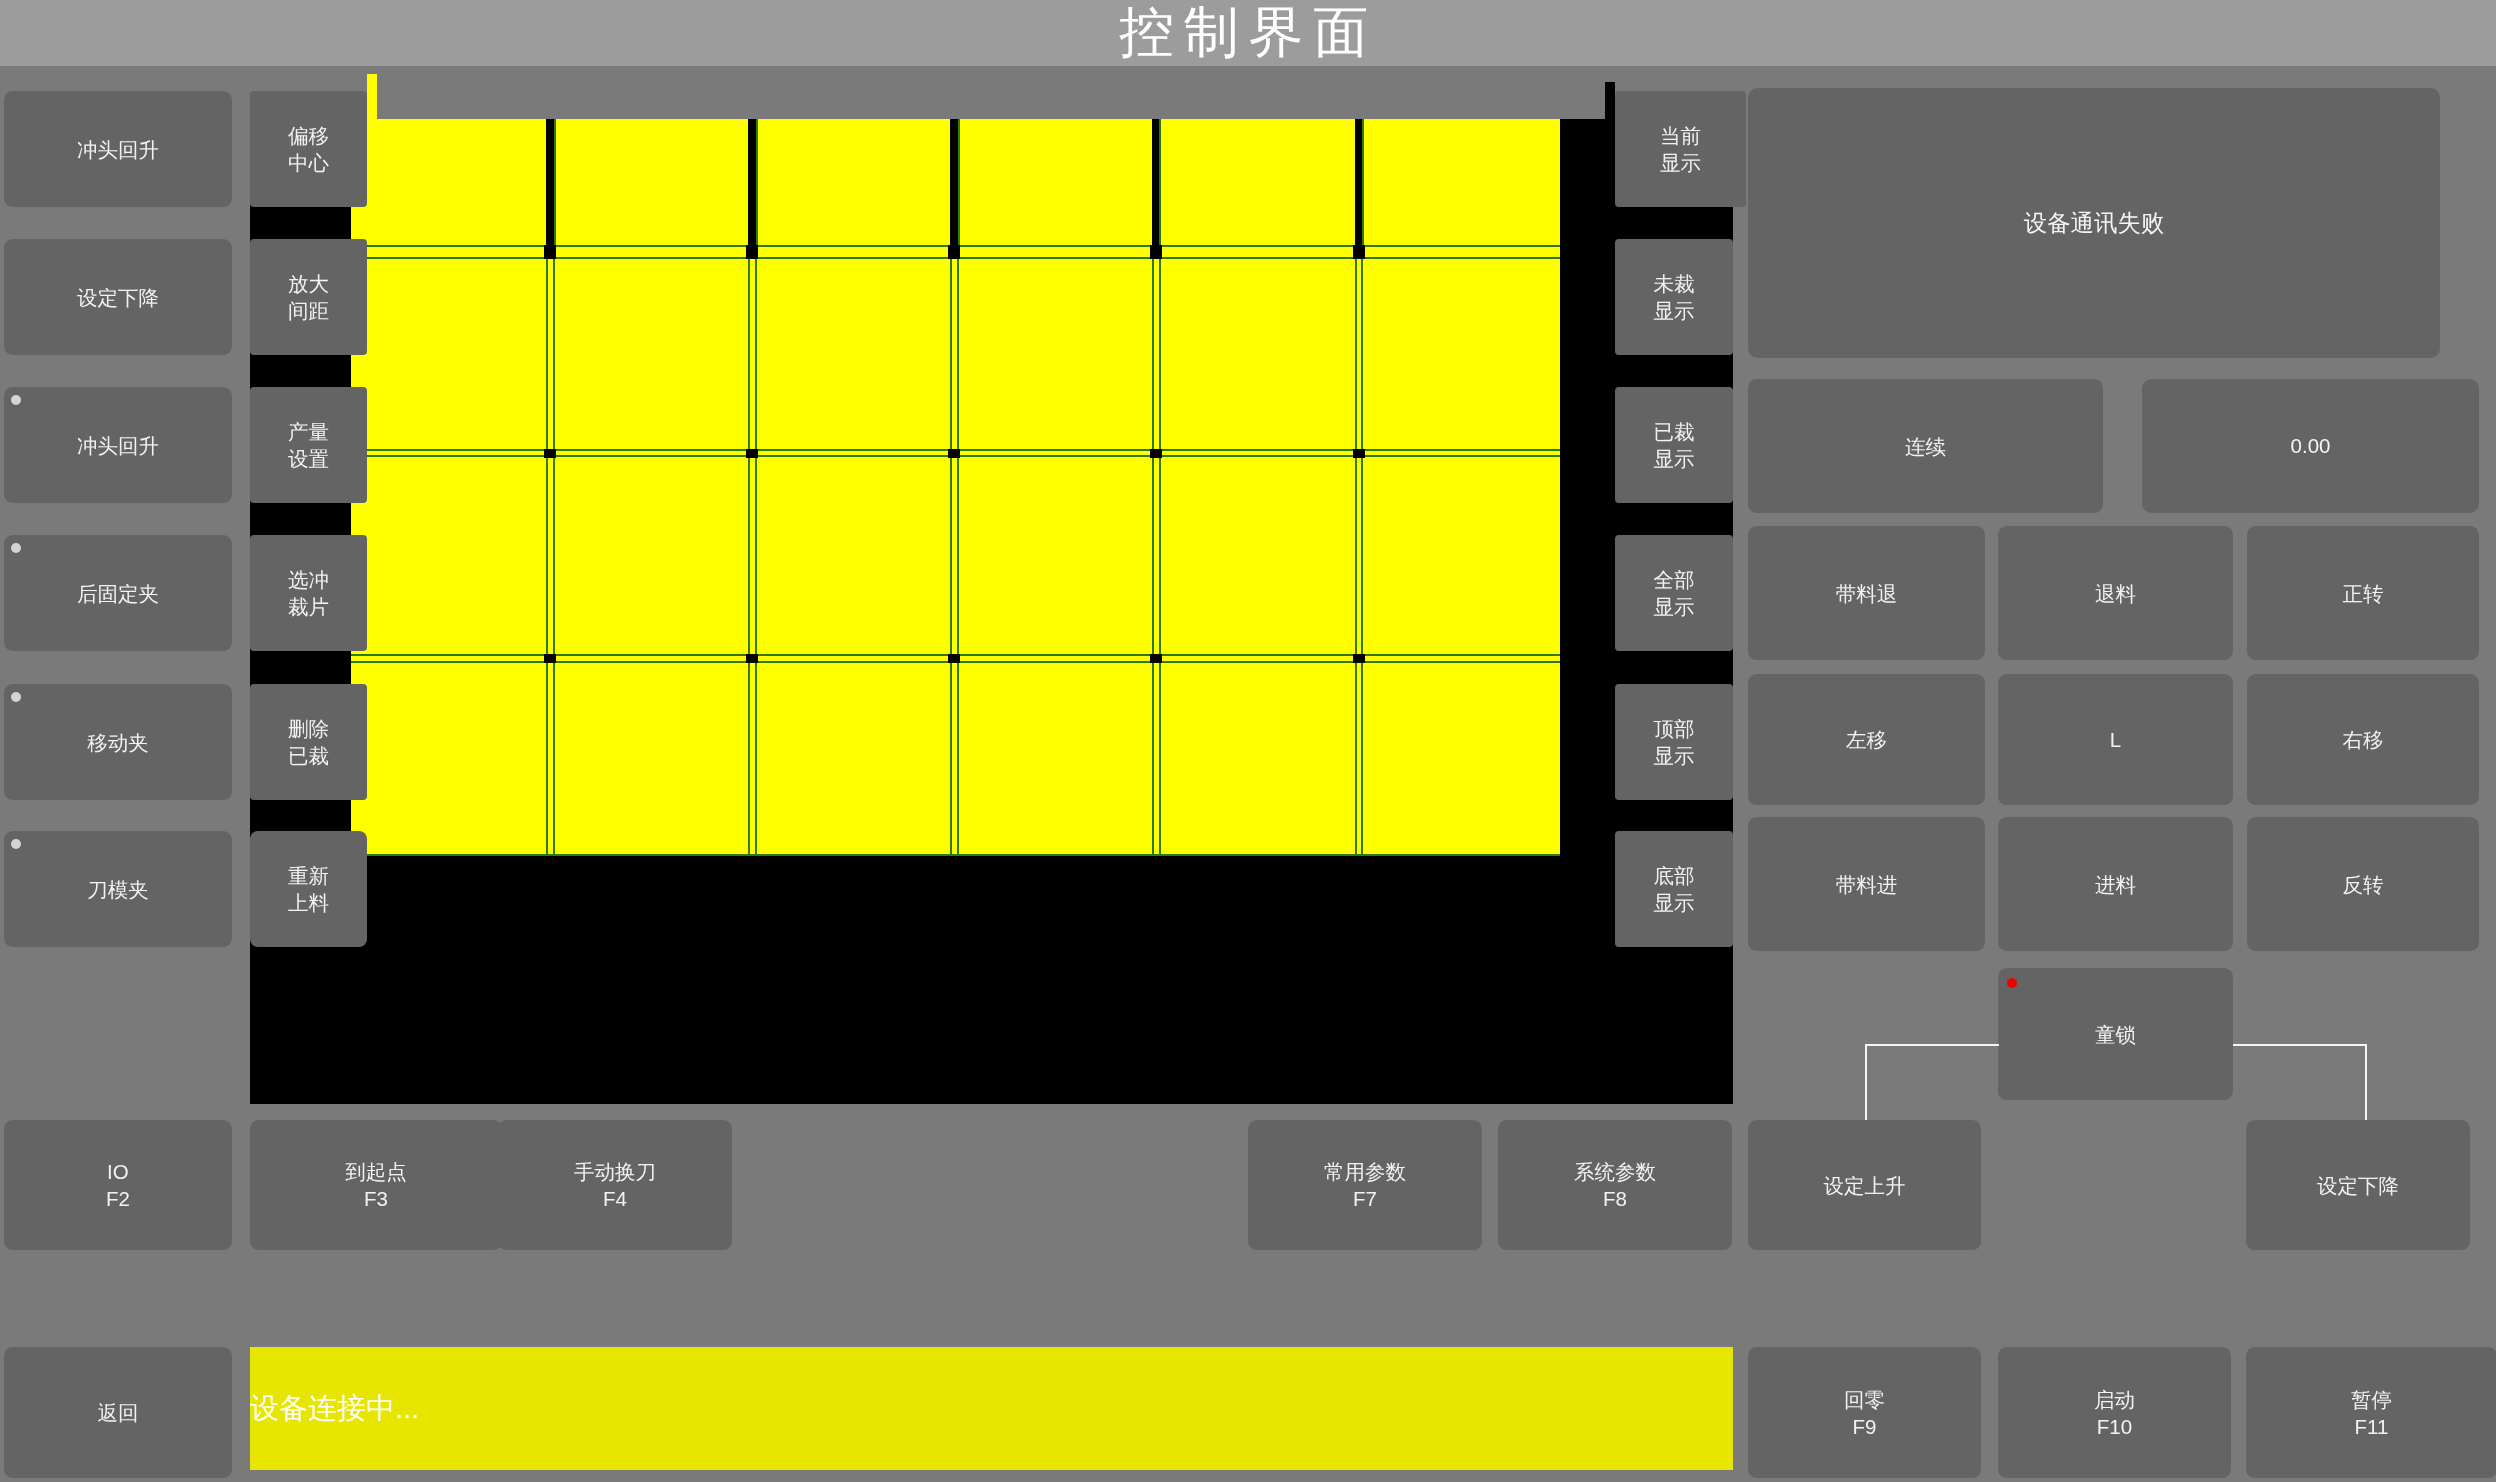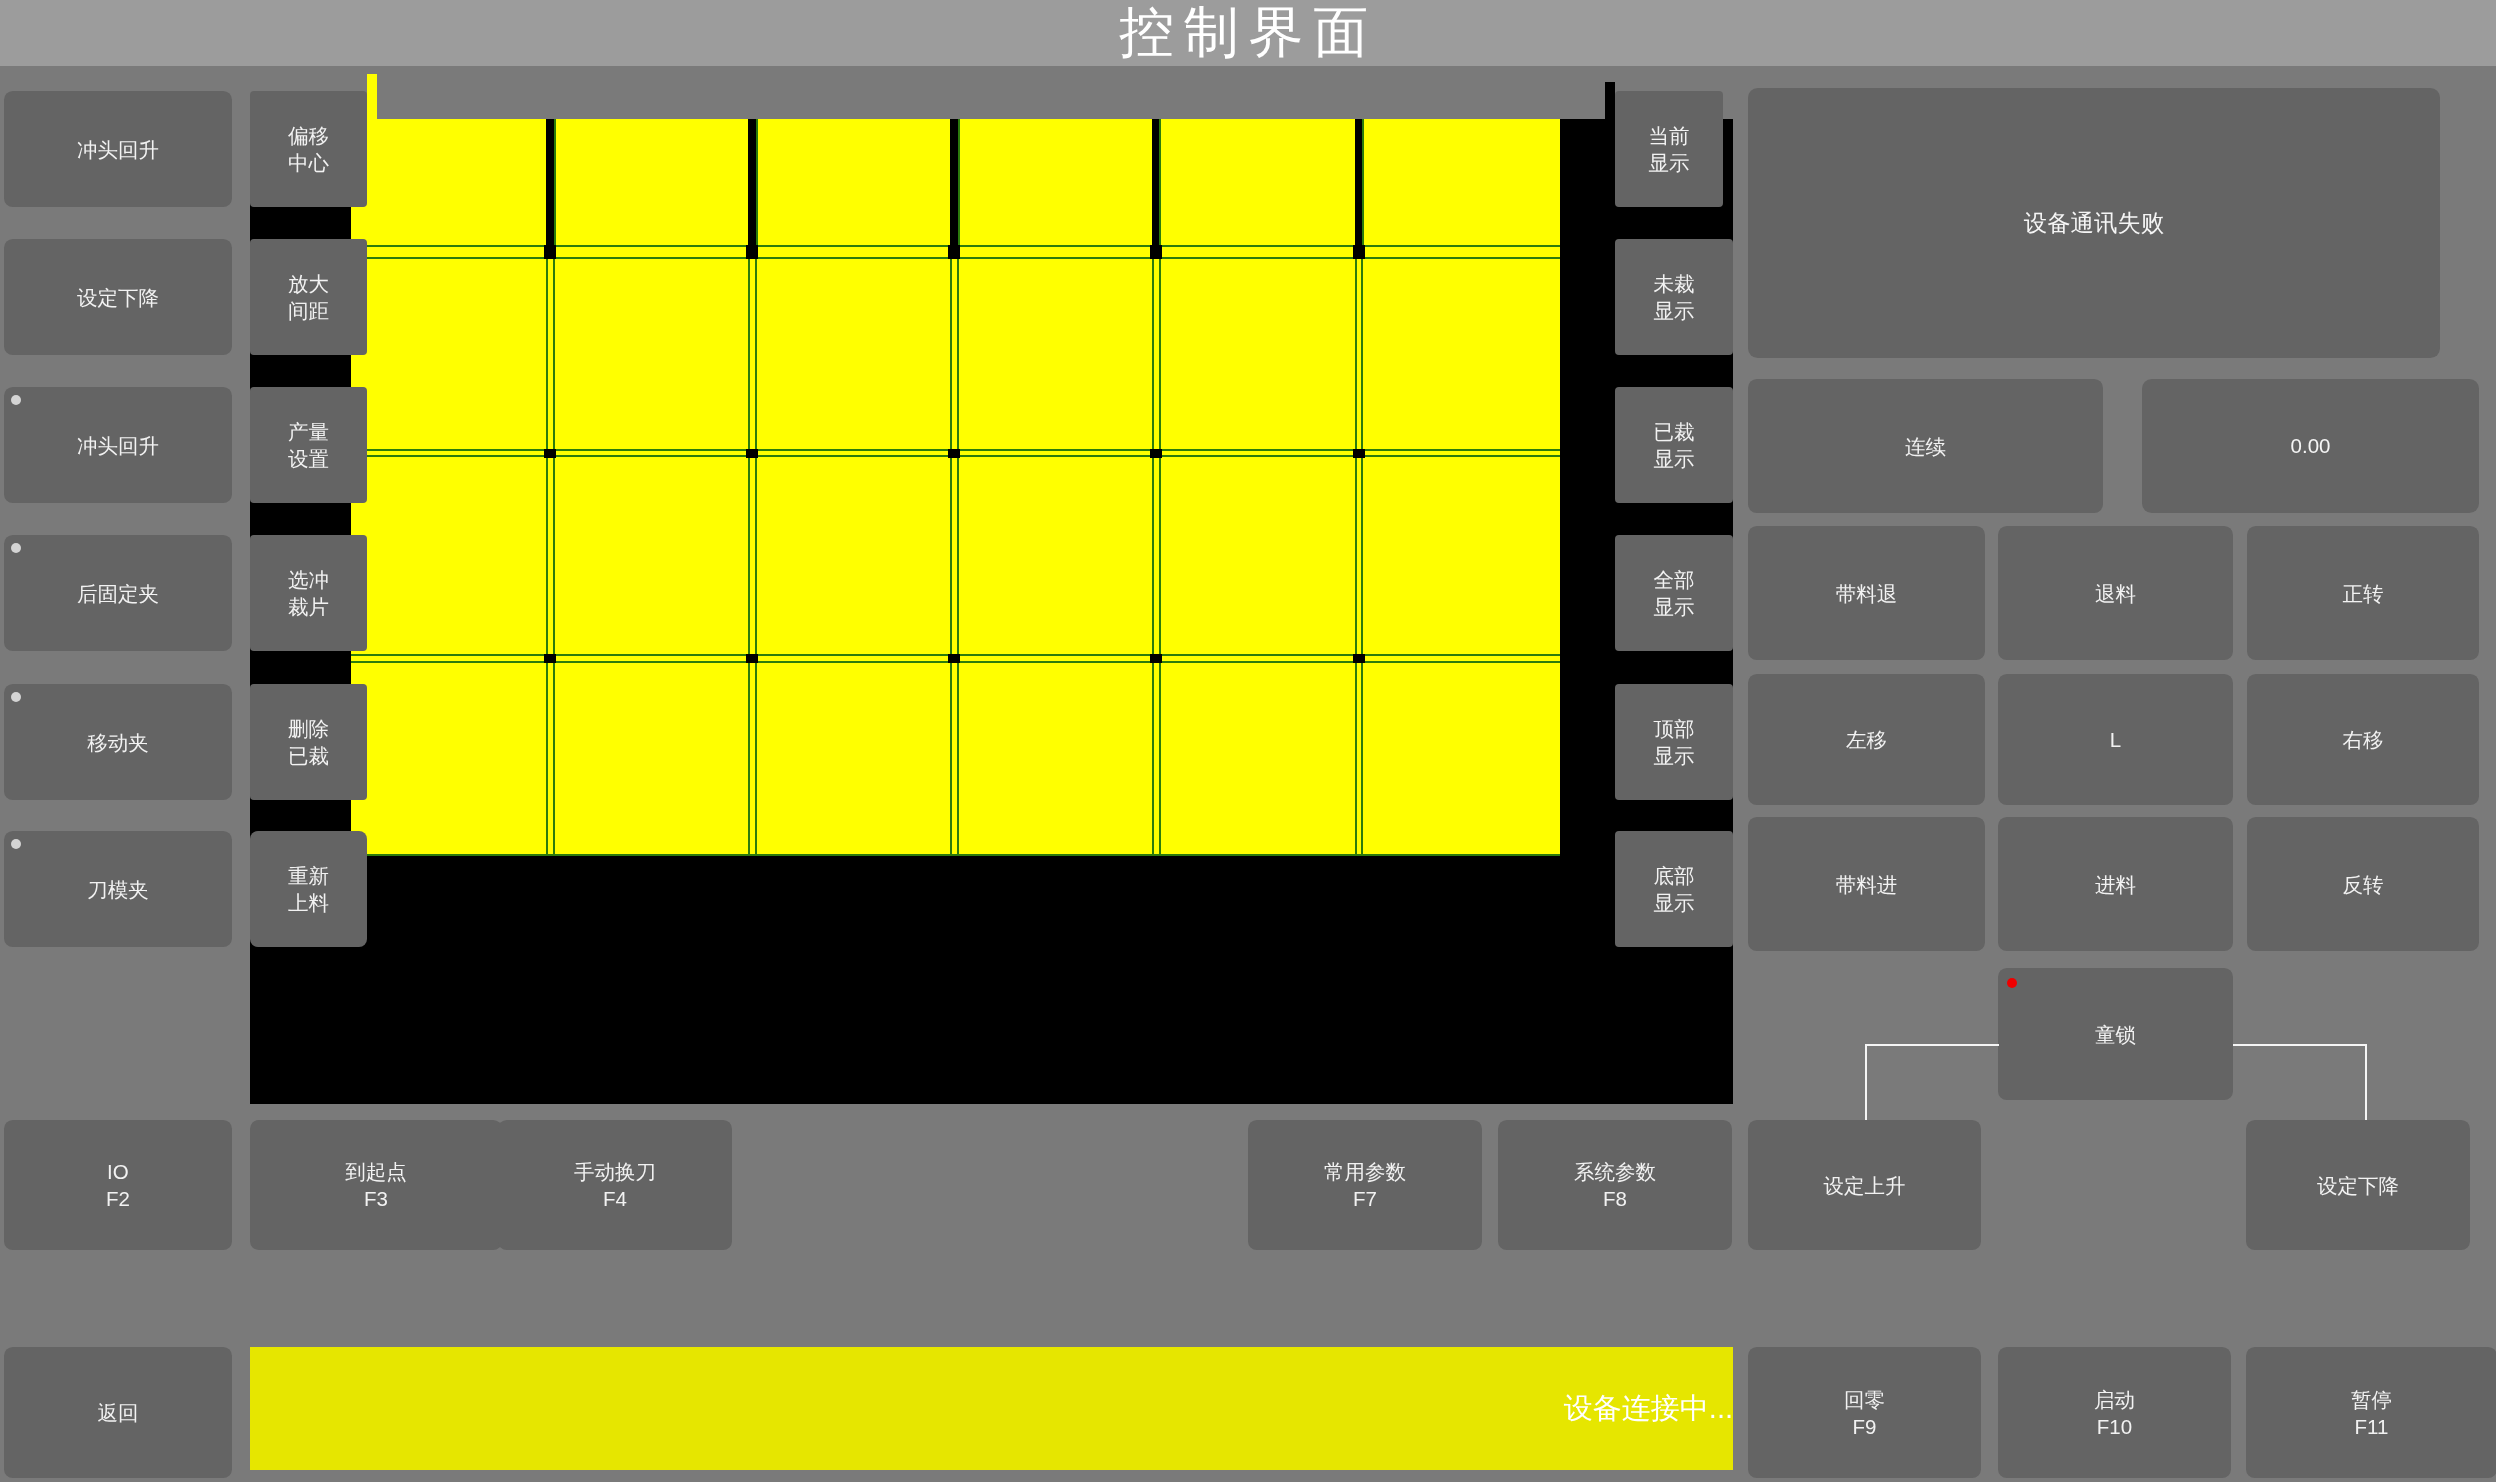--- a/index.html
+++ b/index.html
@@ -35,21 +35,21 @@
   .black-notch{position:absolute;left:1605px;top:82px;width:9.8px;height:37px;background:#000;}
   #nest-grid{position:absolute;overflow:hidden;}
   .panel-box{
     position:absolute;background:#646464;border-radius:9.8px;color:#f5f5f5;
     display:flex;align-items:center;justify-content:center;text-align:center;
     font-size:23.4px;
   }
   .statusbar{
     position:absolute;left:250px;top:1347px;width:1483px;height:123px;
     background:#e6e600;color:#ffffff;font-size:29px;
-    display:flex;align-items:center;justify-content:flex-end;
+    display:flex;align-items:center;justify-content:flex-start;
   }
   .link-line{position:absolute;background:#f5f5f5;}
 </style>
 </head>
 <body>
 
 <div class="titlebar">控制界面</div>
 
 <div class="canvas-black"></div>
 <div class="yellow-strip"></div>
@@ -112,21 +112,21 @@
 间距</span></div>
 <div class="btn" style="left:250px;top:387px;width:117px;height:116px;border-radius:3.9px;"><span>产量
 设置</span></div>
 <div class="btn" style="left:250px;top:535px;width:117px;height:116px;border-radius:3.9px;"><span>选冲
 裁片</span></div>
 <div class="btn" style="left:250px;top:684px;width:117px;height:116px;border-radius:3.9px;"><span>删除
 已裁</span></div>
 <div class="btn" style="left:250px;top:831px;width:117px;height:116px;border-radius:8px;"><span>重新
 上料</span></div>
 
-<div class="btn" style="left:1615px;top:91px;width:108px;height:116px;border-radius:3.9px;"><span>当前
+<div class="btn" style="left:1615px;top:91px;width:131px;height:116px;border-radius:3.9px;"><span>当前
 显示</span></div>
 <div class="btn" style="left:1615px;top:239px;width:118px;height:116px;border-radius:3.9px;"><span>未裁
 显示</span></div>
 <div class="btn" style="left:1615px;top:387px;width:118px;height:116px;border-radius:3.9px;"><span>已裁
 显示</span></div>
 <div class="btn" style="left:1615px;top:535px;width:118px;height:116px;border-radius:3.9px;"><span>全部
 显示</span></div>
 <div class="btn" style="left:1615px;top:684px;width:118px;height:116px;border-radius:3.9px;"><span>顶部
 显示</span></div>
 <div class="btn" style="left:1615px;top:831px;width:118px;height:116px;border-radius:3.9px;"><span>底部

